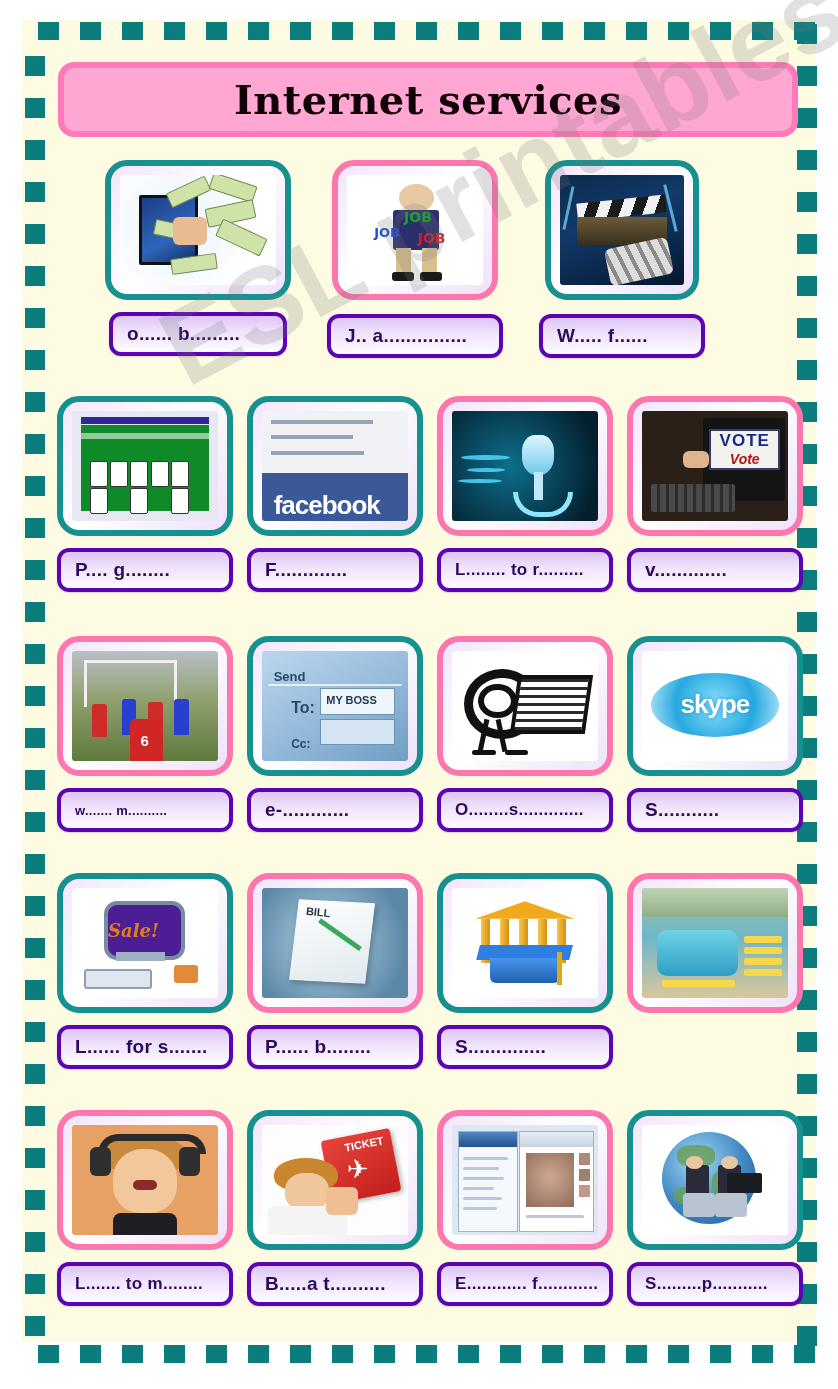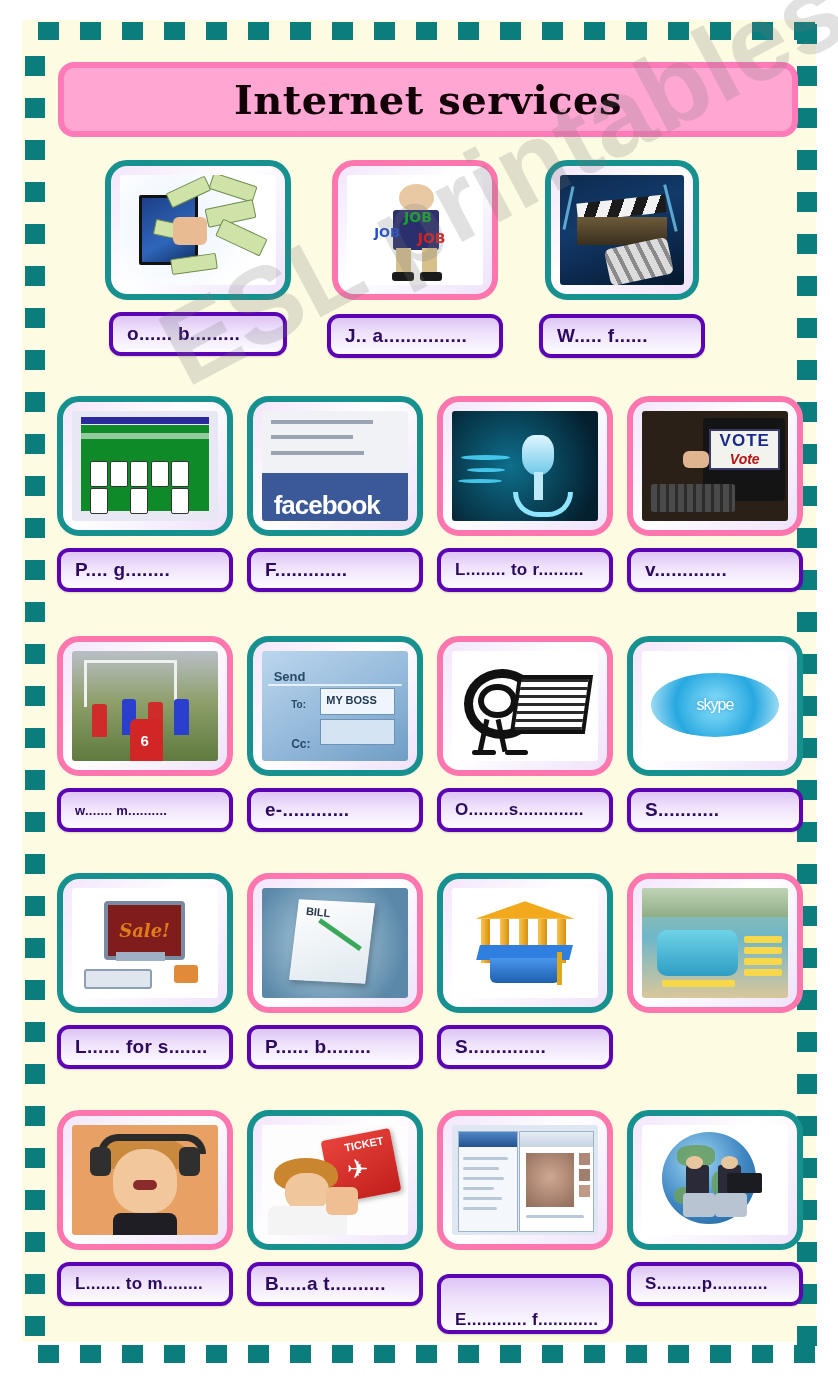--- a/index.html
+++ b/index.html
@@ -218,26 +218,26 @@
              border:9px solid #111; border-radius:50%; }
   .at-inner{ position:absolute; left:18%; top:30%; width:18%; height:20%;
              border:6px solid #111; border-radius:50%; }
   .leg { position:absolute; background:#111; }
   .cart { position:absolute; right:6%; top:22%; width:46%; height:46%;
           background: repeating-linear-gradient(to bottom,#2b2b2b 0 3px,#ffffff 3px 8px);
           border:4px solid #111; transform: skewX(-8deg); }
   .skype-cloud { position:absolute; left:6%; top:20%; width:88%; height:58%;
                  background: radial-gradient(circle at 50% 50%, #8fe1fb 0%, #27a8e0 55%, #bfeaf9 100%);
                  border-radius:50%; display:flex; align-items:center; justify-content:center; }
-  .skype-word { color:#ffffff; font-weight:normal; font-size:16px;
+  .skype-word { color:#ffffff; font-weight:bold; font-size:26px;
                 font-family:"Liberation Sans",sans-serif; letter-spacing:-1px;
                 text-shadow:0 0 5px #1790cf; }
   .sale-screen { position:absolute; left:22%; top:12%; width:50%; height:46%;
-                 background:#7f1d1d; border:4px solid #7a8aa0; border-radius:4px;
-                 display:flex; align-items:center; justify-content:center; }
+                 background:#4c1d95; border:4px solid #7a8aa0; border-radius:13px;
+                 display:flex; align-items:center; justify-content:flex-start; }
   .sale-word { color:#e07d1a; font-weight:bold; font-style:italic; font-size:18px;
                font-family:"DejaVu Serif",serif; }
   .bill-paper { position:absolute; left:22%; top:12%; width:52%; height:74%;
                 background: linear-gradient(160deg,#fefefe 0%, #dfe9ef 100%);
                 transform: rotate(7deg) skewY(-4deg); box-shadow:2px 3px 6px rgba(0,0,0,.3); }
   .bill-word { position:absolute; left:30%; top:16%; color:#2a3b4a; font-weight:bold;
                font-size:11px; font-family:"Liberation Sans",sans-serif; transform:rotate(6deg); }
   .bill-arrow { position:absolute; left:36%; top:40%; width:34%; height:5px; background:#3aa85a;
                 transform: rotate(35deg); }
   .temple-roof { position:absolute; left:16%; top:12%; width:68%; height:16%;
@@ -442,21 +442,21 @@
       <div class="plate" style="width:176px;height:44px;margin-top:12px;">
         <span class="plate-text" style="font-size:13px">w....... m..........</span>
       </div>
     </div>
 
     <div class="cell">
       <div class="frame teal" style="width:176px;height:140px;">
         <div class="pic bg-mail">
           <div class="mail-line" style="left:4%;top:30%;width:92%;height:2px;"></div>
           <div class="mail-txt" style="left:8%;top:16%;font-size:13px;">Send</div>
-          <div class="mail-txt" style="left:20%;top:44%;font-size:10px;">To:</div>
+          <div class="mail-txt" style="left:20%;top:44%;font-size:16px;">To:</div>
           <div class="art" style="left:40%;top:34%;width:50%;height:22%;background:#eef5fb;border:1px solid #6f93b5;"></div>
           <div class="mail-txt" style="left:44%;top:39%;font-size:11px;color:#203a52;">MY BOSS</div>
           <div class="art" style="left:40%;top:62%;width:50%;height:22%;background:#d4e4f2;border:1px solid #6f93b5;"></div>
           <div class="mail-txt" style="left:20%;top:78%;font-size:12px;">Cc:</div>
         </div>
       </div>
       <div class="plate" style="width:176px;height:44px;margin-top:12px;">
         <span class="plate-text">e-............</span>
       </div>
     </div>
@@ -609,21 +609,21 @@
           <div class="chat-right">
             <div class="chat-head" style="background:linear-gradient(180deg,#e4ebf3,#c7d4e2)"></div>
             <div class="chat-vid"></div>
             <div class="art" style="right:4%;top:22%;width:16%;height:12%;background:#b08878"></div>
             <div class="art" style="right:4%;top:38%;width:16%;height:12%;background:#9f7f6e"></div>
             <div class="art" style="right:4%;top:54%;width:16%;height:12%;background:#c09a86"></div>
             <div class="chat-line" style="left:8%;top:84%;width:80%"></div>
           </div>
         </div>
       </div>
-      <div class="plate" style="width:176px;height:60px;margin-top:24px;align-items:flex-end;">
+      <div class="plate" style="width:176px;height:44px;margin-top:12px;">
         <span class="plate-text" style="font-size:17px">E............ f............</span>
       </div>
     </div>
 
     <div class="cell">
       <div class="frame teal" style="width:176px;height:140px;">
         <div class="pic bg-globe">
           <div class="globe"></div>
           <div class="globe-land" style="left:24%;top:18%;width:26%;height:20%"></div>
           <div class="globe-land" style="left:48%;top:40%;width:22%;height:26%"></div>

